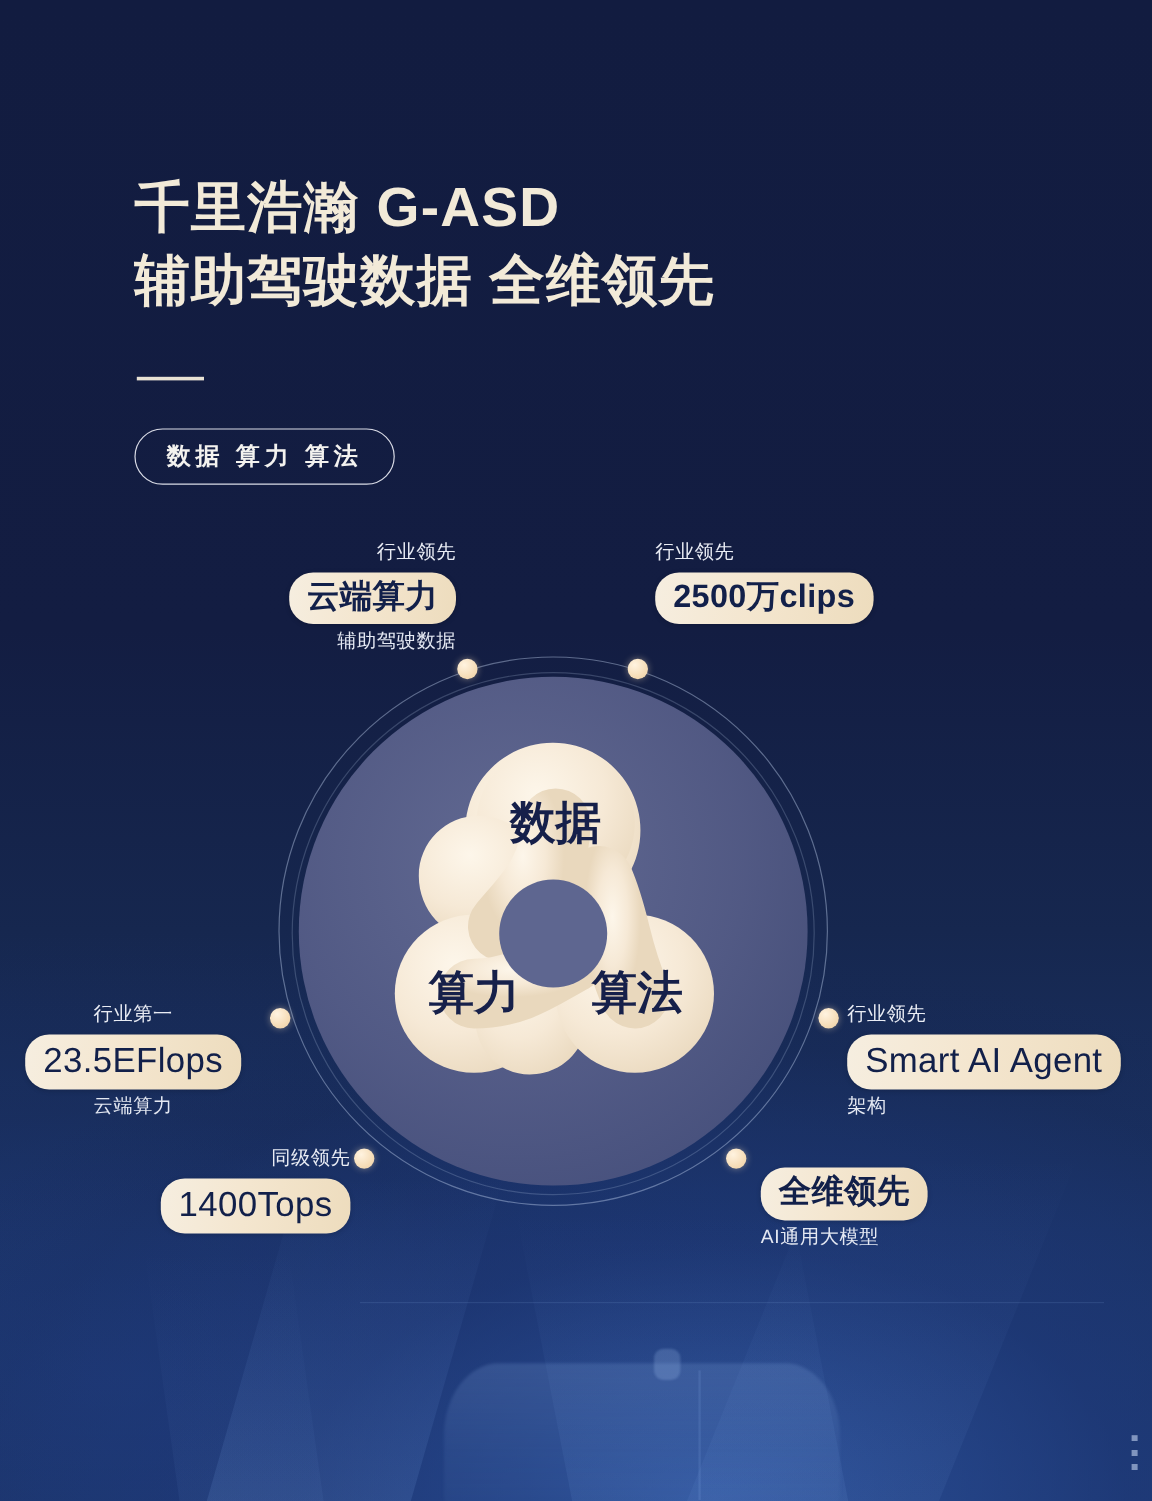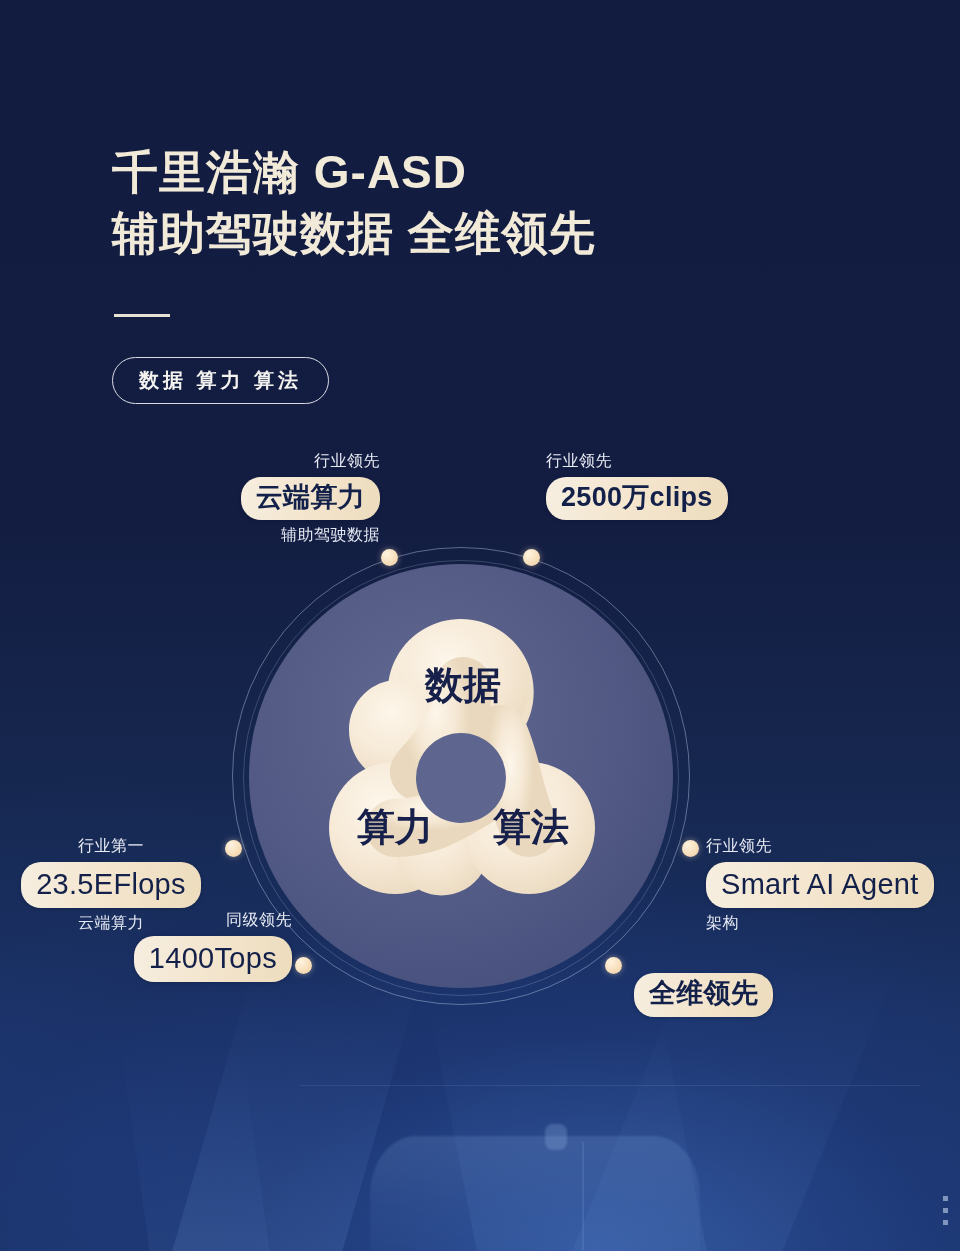--- a/index.html
+++ b/index.html
@@ -313,28 +313,29 @@
     <div class="eyebrow">行业领先</div>
     <div class="value-pill">2500万clips</div>
   </div>
 
   <div class="lbl ta-right" style="left:0px; top:835px; width:222px;text-align:center;">
     <div class="eyebrow">行业第一</div>
     <div class="value-pill latin">23.5EFlops</div>
     <div class="caption">云端算力</div>
   </div>
 
-  <div class="lbl ta-right" style="left:40px; top:909px; width:252px;text-align:right;">
+  <div class="lbl ta-right" style="left:40px; top:955px; width:252px;text-align:right;">
     <div class="eyebrow">同级领先</div>
     <div class="value-pill latin">1400Tops</div>
   </div>
 
   <div class="lbl ta-left" style="left:706px; top:835px; width:250px;">
     <div class="eyebrow">行业领先</div>
     <div class="value-pill latin">Smart AI Agent</div>
     <div class="caption">架构</div>
   </div>
 
   <div class="lbl ta-left" style="left:634px; top:968px; width:260px;">
     <div class="value-pill">全维领先</div>
+    <div class="caption">AI通用大模型</div>
   </div>
 
 </div>
 
 </body></html>

